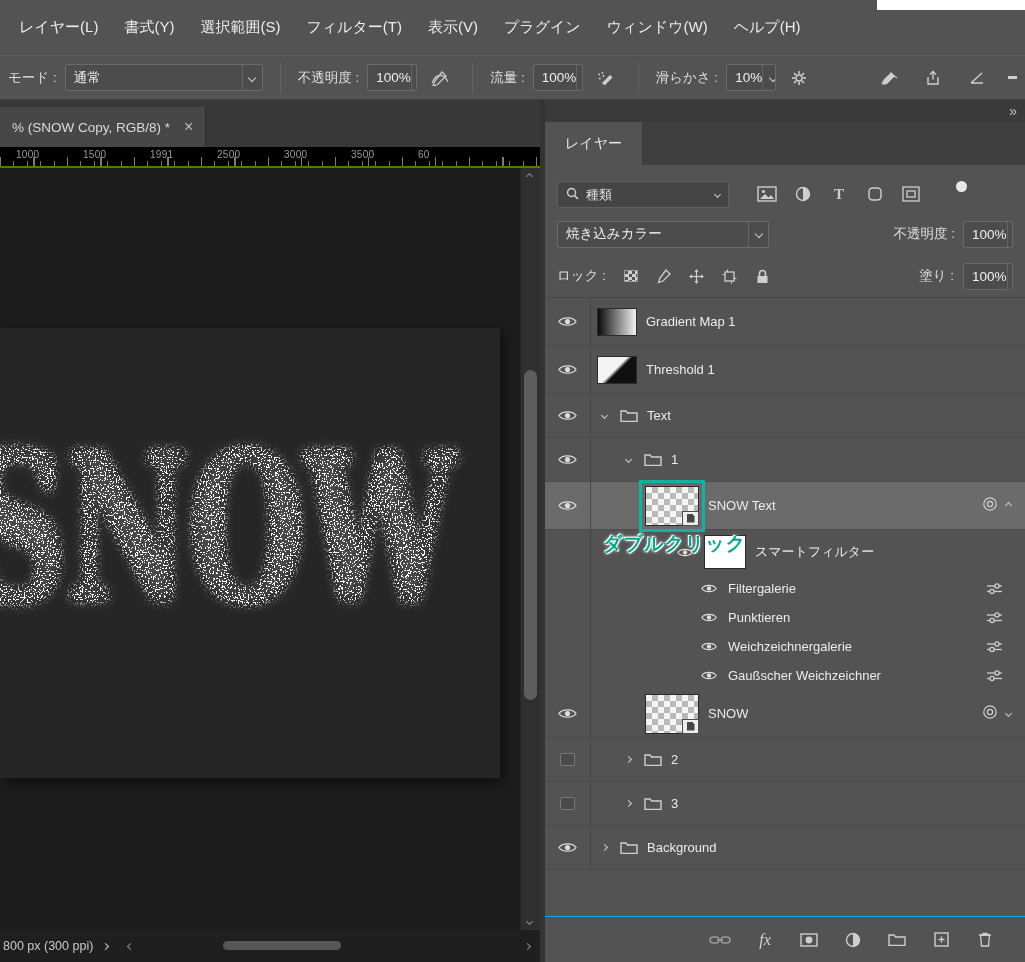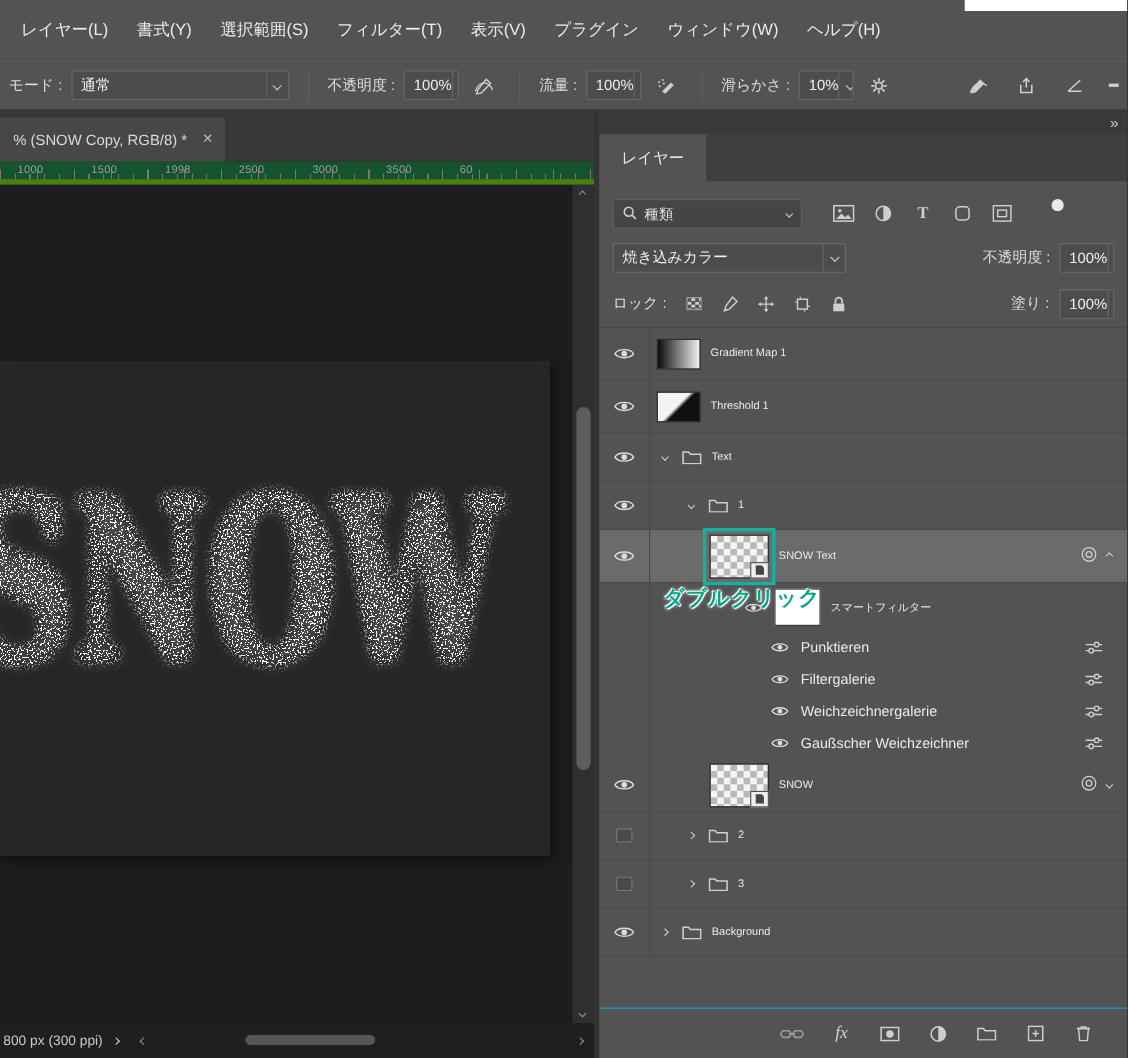--- a/index.html
+++ b/index.html
@@ -38,21 +38,21 @@
   .chev.l{transform:rotate(135deg)}
   .chev.sm{width:5px;height:5px;border-width:1.4px}
 
   
   .doc-area{position:absolute;top:100px;left:0;width:540px;height:862px;display:flex;flex-direction:column;background:#1d1d1d}
   .tabbar{height:47px;background:#383838;display:flex;align-items:flex-end;flex:none}
   .tab{height:40px;background:#474747;display:inline-flex;align-items:center;gap:14px;
        padding:0 12px;font-size:13.5px;color:#dadada;border-right:1px solid #2e2e2e}
   .tab .close{color:#bdbdbd;font-size:16px;line-height:1}
 
-  .ruler{position:relative;height:21px;background:#14532d;border-bottom:5px solid #4d7c0f;overflow:hidden;flex:none}
+  .ruler{position:relative;height:21px;background:#000000;border-bottom:2px solid #4d7c0f;overflow:hidden;flex:none}
   .ruler .minor{position:absolute;left:0;right:0;bottom:0;height:5px;
         background:repeating-linear-gradient(90deg,#747474 0 1px,transparent 1px 13.4px)}
   .ruler .mid{position:absolute;left:0;right:0;bottom:0;height:9px;
         background:repeating-linear-gradient(90deg,#7a7a7a 0 1px,transparent 1px 33.5px)}
   .rtick{position:absolute;top:2px;font-size:10px;color:#9c9c9c;letter-spacing:.3px}
 
   .canvas{position:relative;flex:1;background:#1d1d1d;overflow:hidden}
   .image{position:absolute;left:0;top:160px;width:500px;height:450px;background:#262626;
          box-shadow:3px 4px 12px rgba(0,0,0,.55)}
   .image svg{position:absolute;left:0;top:0}
@@ -102,21 +102,21 @@
   .layers-list{flex:1;position:relative;border-top:1px solid #474747;overflow:hidden}
   .lrow{display:flex;align-items:stretch;border-bottom:1px solid #4b4b4b;position:relative}
   .lrow.selected{background:#6b6b6b}
   .k-gradient-map,.k-threshold{height:48px}
   .k-group{height:44px}
   .k-smart-object{height:48px}
   .k-smart-filters-header{height:44px;border-bottom:none}
   .k-smart-filter{height:29px;border-bottom:none}
   .eyecell{width:46px;border-right:1px solid #474747;display:flex;align-items:center;justify-content:center;flex:none}
   .rowbody{flex:1;display:flex;align-items:center;gap:9px;min-width:0;padding-right:8px}
-  .lname{font-size:10px;color:#ebebeb;white-space:nowrap;overflow:hidden}
+  .lname{font-size:13px;color:#ebebeb;white-space:nowrap;overflow:hidden}
   .k-smart-filter .lname{font-size:13px}
   .eyebox{width:15px;height:13px;border:1px solid #777777;border-radius:2px;background:#4a4a4a;display:inline-block}
   .inline-eye{width:20px;display:flex;align-items:center;justify-content:center;flex:none}
   .grp-chev{width:14px;display:flex;align-items:center;justify-content:center;flex:none}
   .fold{display:flex;align-items:center;flex:none}
 
   .thumb-gradient{width:40px;height:28px;background:linear-gradient(90deg,#0b0b0b,#f2f2f2);border:1px solid #2c2c2c;flex:none}
   .thumb-threshold{width:40px;height:28px;background:linear-gradient(135deg,#f4f4f4 46%,#101010 54%);border:1px solid #2c2c2c;flex:none}
   .sothumb{width:54px;height:40px;position:relative;border:1px solid #2b2b2b;flex:none;
       background:conic-gradient(#b9b9b9 25%,#f5f5f5 0 50%,#b9b9b9 0 75%,#f5f5f5 0) 0 0/12px 12px}
@@ -246,21 +246,21 @@
         <span>% (SNOW Copy, RGB/8) *</span>
         <span class="close">×</span>
       </div>
     </div>
 
     <div class="ruler" id="rulerTicks">
       <div class="minor"></div>
       <div class="mid"></div>
     <span class="rtick" style="left: 16px;">1000</span>
         <span class="rtick" style="left: 83px;">1500</span>
-        <span class="rtick" style="left: 150px;">1998</span>
+        <span class="rtick" style="left: 150px;">1991</span>
         <span class="rtick" style="left: 217px;">2500</span>
         <span class="rtick" style="left: 284px;">3000</span>
         <span class="rtick" style="left: 351px;">3500</span>
         <span class="rtick" style="left: 418px;">60</span>
       </div>
 
     <div class="canvas">
       <div class="image">
         <svg width="520" height="450" viewBox="0 0 520 450">
           <defs>
@@ -508,41 +508,41 @@
           </div>
           <div class="lrow k-smart-filter">
             <div class="eyecell"></div>
             <div class="rowbody" style="padding-left: 108px;">
               <span class="inline-eye">
                 <svg width="16" height="11" viewBox="0 0 19 13">
                   <path d="M1 6.5C4 1.6 15 1.6 18 6.5C15 11.4 4 11.4 1 6.5Z" fill="none" stroke="#dcdcdc" stroke-width="1.4"></path>
                   <circle cx="9.5" cy="6.5" r="2.6" fill="#dcdcdc"></circle>
                 </svg>
               </span>
-              <span class="lname">Punktieren</span>
+              <span class="lname">Filtergalerie</span>
               <div class="sf-right">
                 <svg width="17" height="13" viewBox="0 0 17 13">
                   <line x1="1" y1="4" x2="16" y2="4" stroke="#cfcfcf" stroke-width="1.3"></line>
                   <circle cx="11" cy="4" r="2.1" fill="#535353" stroke="#cfcfcf" stroke-width="1.3"></circle>
                   <line x1="1" y1="9.5" x2="16" y2="9.5" stroke="#cfcfcf" stroke-width="1.3"></line>
                   <circle cx="6" cy="9.5" r="2.1" fill="#535353" stroke="#cfcfcf" stroke-width="1.3"></circle>
                 </svg>
               </div>
             </div>
           </div>
           <div class="lrow k-smart-filter">
             <div class="eyecell"></div>
             <div class="rowbody" style="padding-left: 108px;">
               <span class="inline-eye">
                 <svg width="16" height="11" viewBox="0 0 19 13">
                   <path d="M1 6.5C4 1.6 15 1.6 18 6.5C15 11.4 4 11.4 1 6.5Z" fill="none" stroke="#dcdcdc" stroke-width="1.4"></path>
                   <circle cx="9.5" cy="6.5" r="2.6" fill="#dcdcdc"></circle>
                 </svg>
               </span>
-              <span class="lname">Filtergalerie</span>
+              <span class="lname">Punktieren</span>
               <div class="sf-right">
                 <svg width="17" height="13" viewBox="0 0 17 13">
                   <line x1="1" y1="4" x2="16" y2="4" stroke="#cfcfcf" stroke-width="1.3"></line>
                   <circle cx="11" cy="4" r="2.1" fill="#535353" stroke="#cfcfcf" stroke-width="1.3"></circle>
                   <line x1="1" y1="9.5" x2="16" y2="9.5" stroke="#cfcfcf" stroke-width="1.3"></line>
                   <circle cx="6" cy="9.5" r="2.1" fill="#535353" stroke="#cfcfcf" stroke-width="1.3"></circle>
                 </svg>
               </div>
             </div>
           </div>

